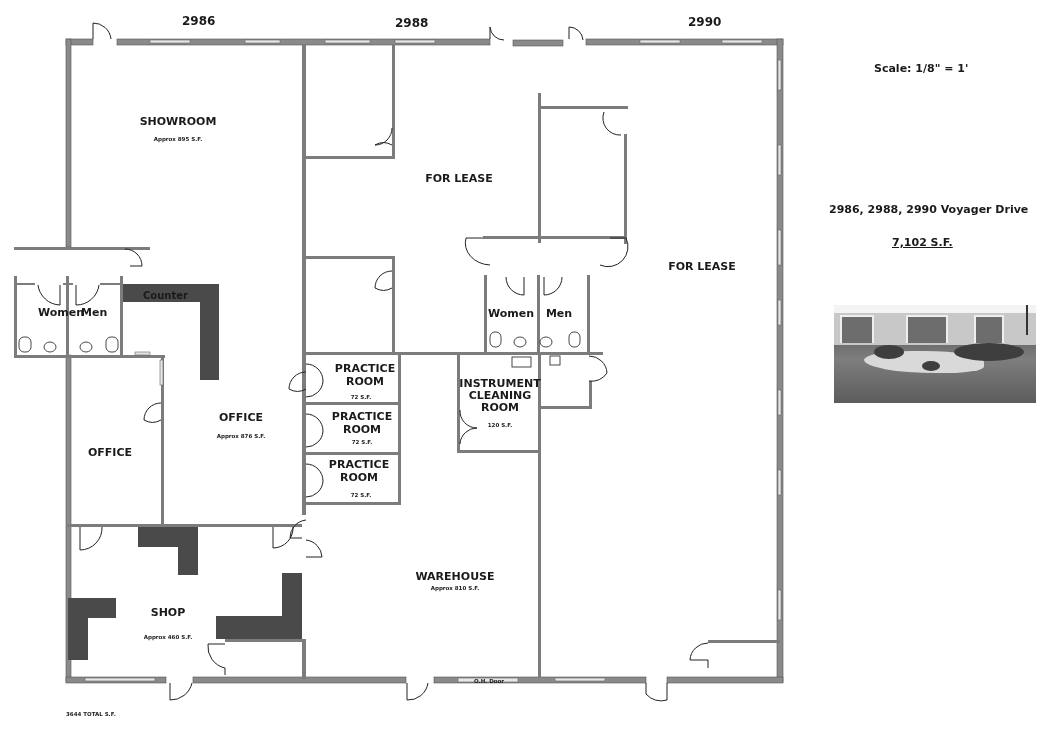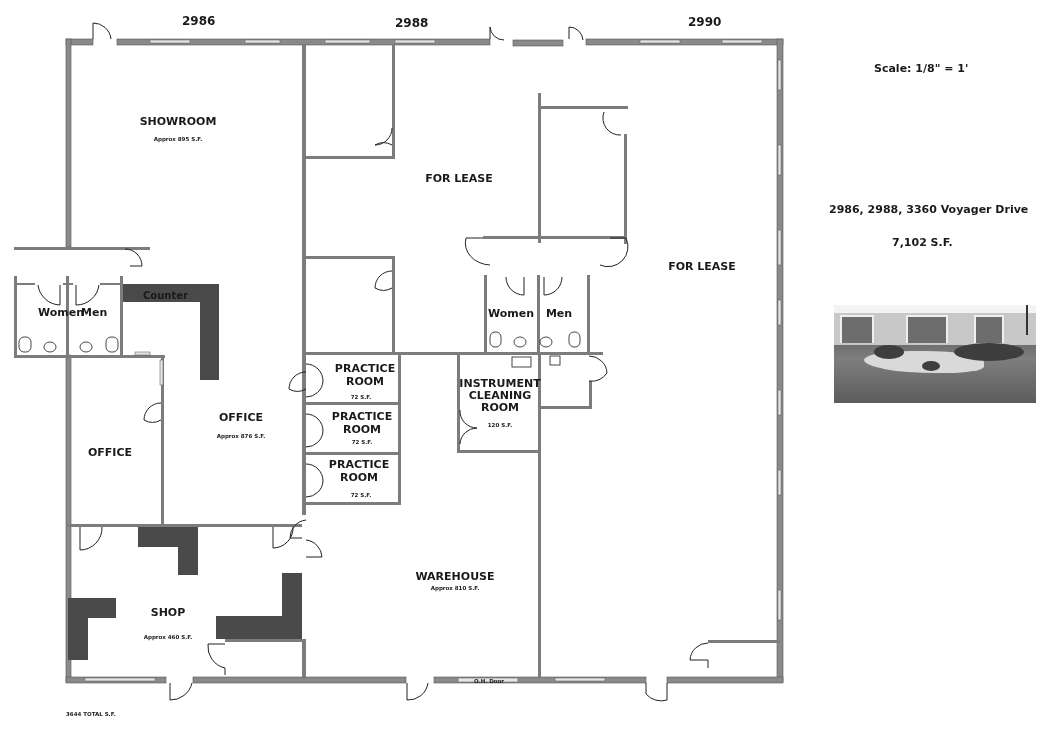--- a/index.html
+++ b/index.html
@@ -227,22 +227,22 @@
 
   <text class="t-big" x="455" y="580" text-anchor="middle">WAREHOUSE</text>
   <text class="t-small" x="455" y="590" text-anchor="middle">Approx 810 S.F.</text>
 
   <text class="t-small" x="474" y="683">O.H. Door</text>
 
   <text class="t-small" x="66" y="716">3644 TOTAL S.F.</text>
 </svg>
 
 <div class="side" style="left:874px; top:62px;">Scale:  1/8" = 1'</div>
-<div class="side" style="left:829px; top:203px;">2986, 2988, 3360 Voyager Drive</div>
-<div class="side" style="left:892px; top:236px;">7,102 S.F.</div>
+<div class="side" style="left:829px; top:203px;">2986, 2988, 2990 Voyager Drive</div>
+<div class="side" style="left:892px; top:236px;text-decoration:underline;">7,102 S.F.</div>
 
 <div class="photo">
   <div class="bldg"></div>
   <div class="arch" style="left:6px;"></div>
   <div class="arch" style="left:72px; width:38px;"></div>
   <div class="arch" style="left:140px; width:26px;"></div>
   <div class="gravel"></div>
   <div class="shrub" style="left:40px; top:40px; width:30px; height:14px;"></div>
   <div class="shrub" style="left:88px; top:56px; width:18px; height:10px;"></div>
   <div class="shrub" style="left:120px; top:38px; width:70px; height:18px;"></div>

